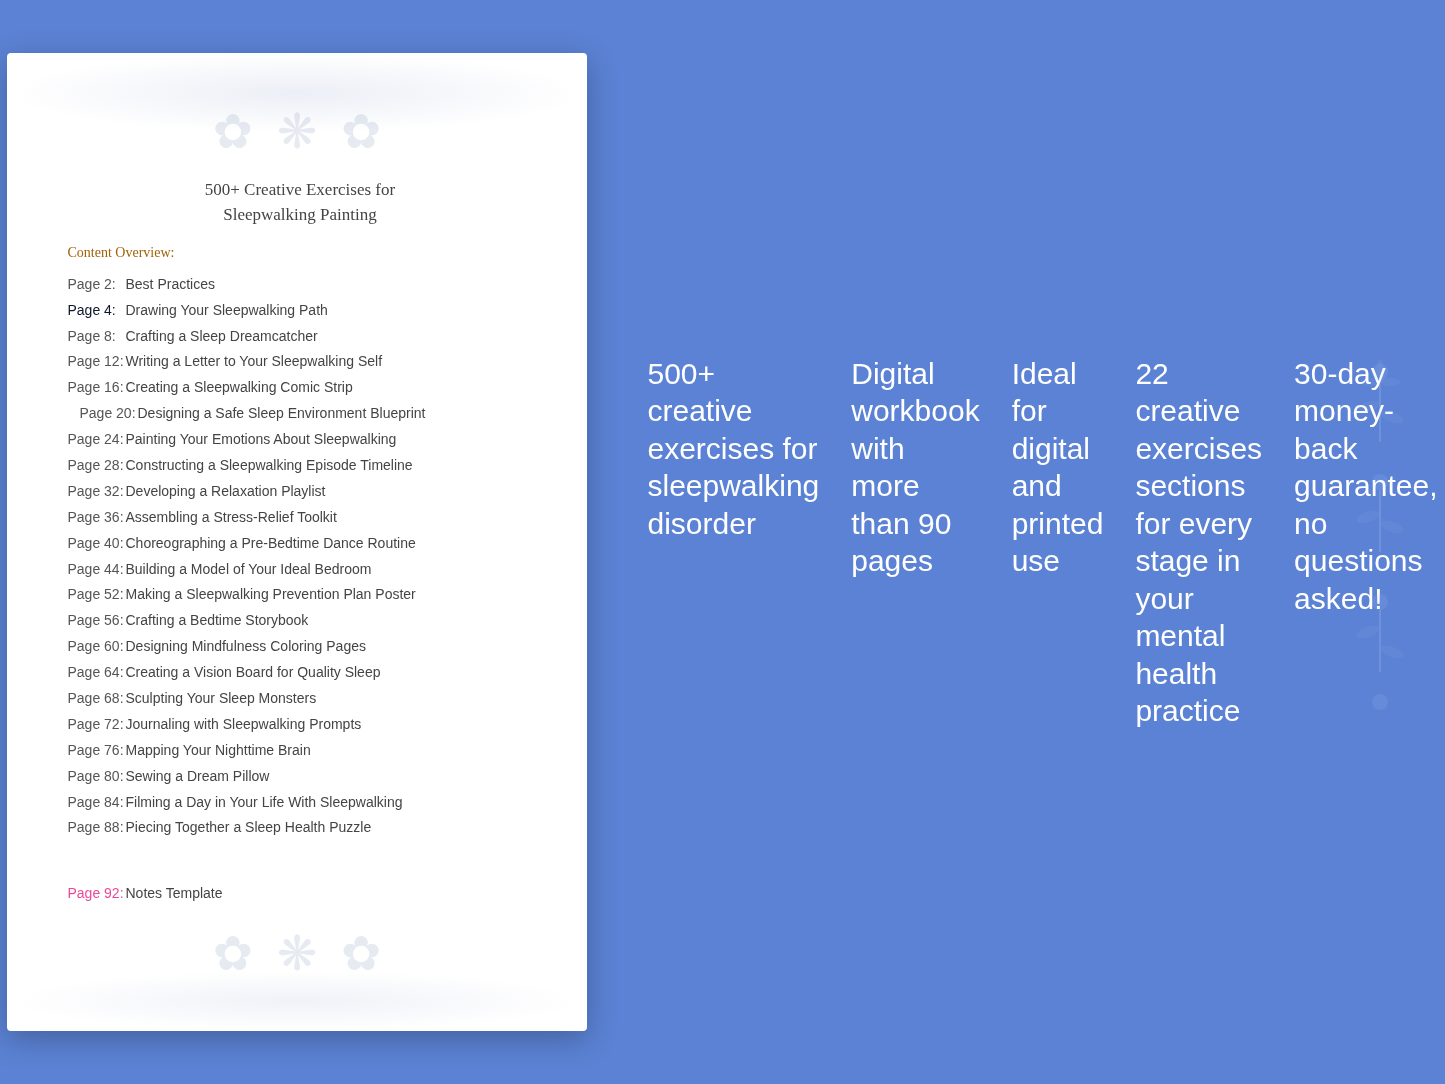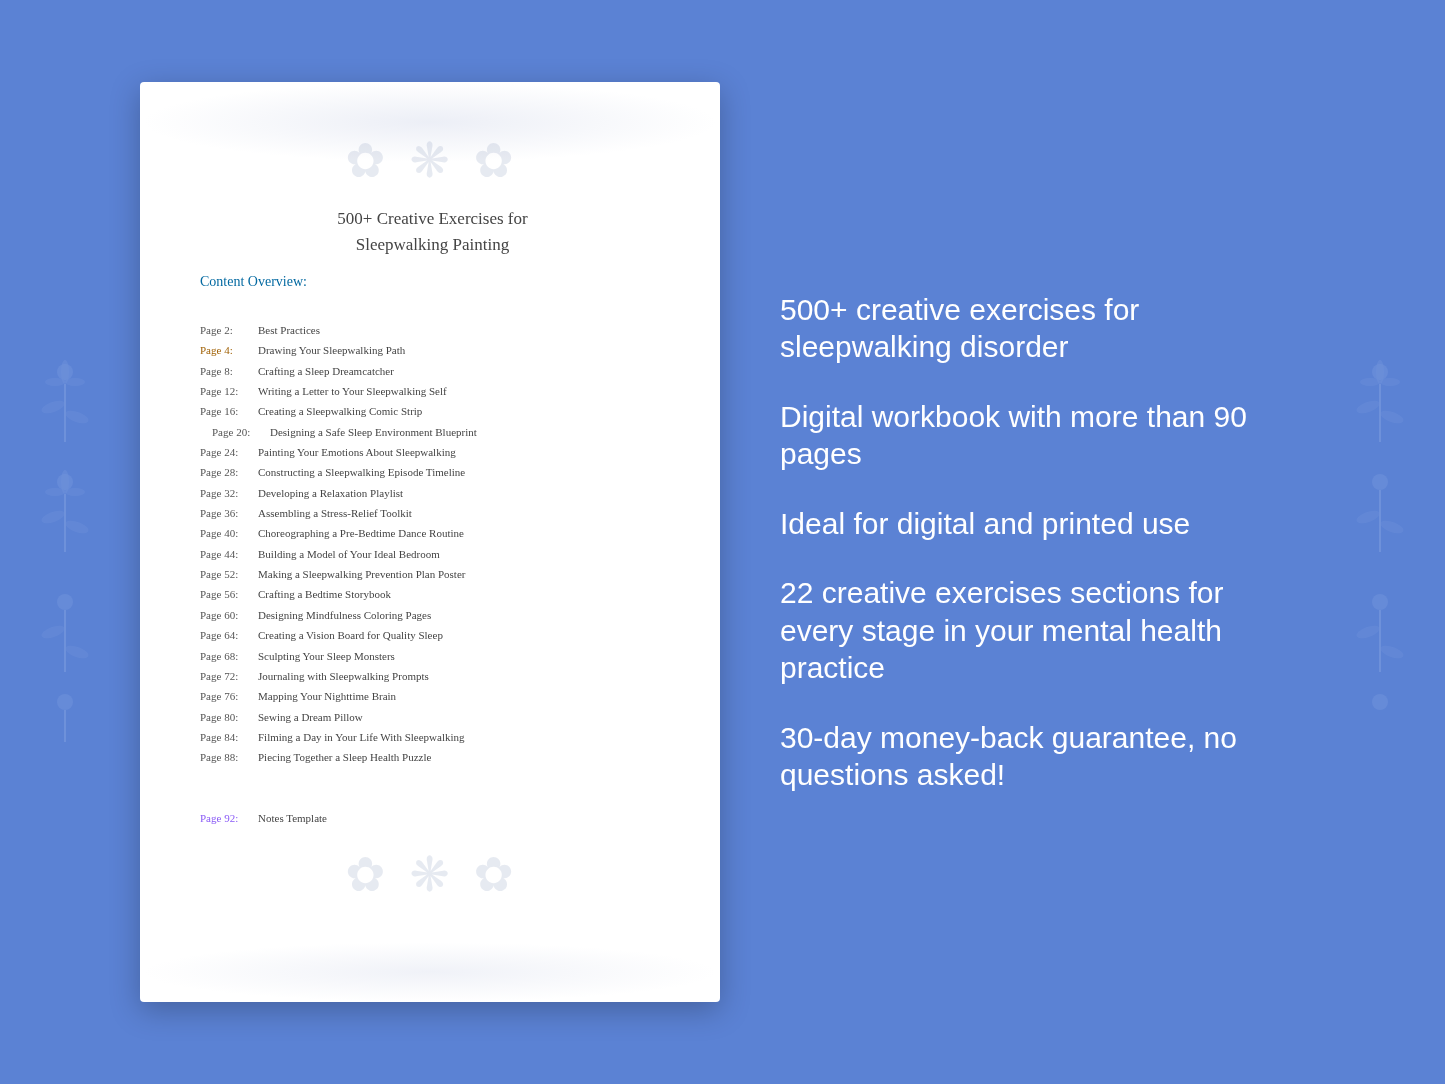--- a/index.html
+++ b/index.html
@@ -87,41 +87,41 @@
       font-size: 17px;
       color: #444;
       line-height: 1.5;
       margin-bottom: 17px;
       font-weight: normal;
     }
 
     .content-overview-label {
       font-family: 'Georgia', serif;
       font-size: 14px;
-      color: #0369a1;
-      margin-bottom: 30px;
+      color: #a16207;
+      margin-bottom: 11px;
       font-weight: normal;
     }
 
     .toc-list {
       list-style: none;
     }
 
     .toc-list li {
-      font-family: Liberation Serif, serif;
-      font-size: 11px;
+      font-family: Liberation Sans, sans-serif;
+      font-size: 14px;
       color: #444;
       line-height: 1.85;
     }
 
     
     .marketing-panel {
       flex: 1;
       display: flex;
-      flex-direction: column;
+      flex-direction: row;
       gap: 32px;
       padding: 40px 0;
     }
 
     .marketing-point {
       font-family: 'Arial', sans-serif;
       font-size: 30px;
       color: #ffffff;
       line-height: 1.25;
       font-weight: normal;
@@ -195,42 +195,42 @@
 
     <h1 class="doc-title">
       <span>500+ Creative Exercises for</span><br>
       <span>Sleepwalking Painting</span>
     </h1>
 
     <p class="content-overview-label">Content Overview:</p>
 
     <ul class="toc-list" id="toc-list">
     <li><span style="display:inline-block;min-width:58px;color:#555;">Page  2:</span><span>Best Practices</span></li>
-        <li><span style="display:inline-block;min-width:58px;color:#a16207;">Page  4:</span><span>Drawing Your Sleepwalking Path</span></li>
+        <li><span style="display:inline-block;min-width:58px;color:#0f172a;">Page  4:</span><span>Drawing Your Sleepwalking Path</span></li>
         <li><span style="display:inline-block;min-width:58px;color:#555;">Page  8:</span><span>Crafting a Sleep Dreamcatcher</span></li>
         <li><span style="display:inline-block;min-width:58px;color:#555;">Page 12:</span><span>Writing a Letter to Your Sleepwalking Self</span></li>
         <li><span style="display:inline-block;min-width:58px;color:#555;">Page 16:</span><span>Creating a Sleepwalking Comic Strip</span></li>
         <li><span style="display:inline-block;min-width:58px;color:#555;margin-left:12px;">Page 20:</span><span>Designing a Safe Sleep Environment Blueprint</span></li>
         <li><span style="display:inline-block;min-width:58px;color:#555;">Page 24:</span><span>Painting Your Emotions About Sleepwalking</span></li>
         <li><span style="display:inline-block;min-width:58px;color:#555;">Page 28:</span><span>Constructing a Sleepwalking Episode Timeline</span></li>
         <li><span style="display:inline-block;min-width:58px;color:#555;">Page 32:</span><span>Developing a Relaxation Playlist</span></li>
         <li><span style="display:inline-block;min-width:58px;color:#555;">Page 36:</span><span>Assembling a Stress-Relief Toolkit</span></li>
         <li><span style="display:inline-block;min-width:58px;color:#555;">Page 40:</span><span>Choreographing a Pre-Bedtime Dance Routine</span></li>
         <li><span style="display:inline-block;min-width:58px;color:#555;">Page 44:</span><span>Building a Model of Your Ideal Bedroom</span></li>
         <li><span style="display:inline-block;min-width:58px;color:#555;">Page 52:</span><span>Making a Sleepwalking Prevention Plan Poster</span></li>
         <li><span style="display:inline-block;min-width:58px;color:#555;">Page 56:</span><span>Crafting a Bedtime Storybook</span></li>
         <li><span style="display:inline-block;min-width:58px;color:#555;">Page 60:</span><span>Designing Mindfulness Coloring Pages</span></li>
         <li><span style="display:inline-block;min-width:58px;color:#555;">Page 64:</span><span>Creating a Vision Board for Quality Sleep</span></li>
         <li><span style="display:inline-block;min-width:58px;color:#555;">Page 68:</span><span>Sculpting Your Sleep Monsters</span></li>
         <li><span style="display:inline-block;min-width:58px;color:#555;">Page 72:</span><span>Journaling with Sleepwalking Prompts</span></li>
         <li><span style="display:inline-block;min-width:58px;color:#555;">Page 76:</span><span>Mapping Your Nighttime Brain</span></li>
         <li><span style="display:inline-block;min-width:58px;color:#555;">Page 80:</span><span>Sewing a Dream Pillow</span></li>
         <li><span style="display:inline-block;min-width:58px;color:#555;">Page 84:</span><span>Filming a Day in Your Life With Sleepwalking</span></li>
         <li><span style="display:inline-block;min-width:58px;color:#555;">Page 88:</span><span>Piecing Together a Sleep Health Puzzle</span></li>
-        <li><span style="display:inline-block;min-width:58px;color:#8b5cf6;margin-top:40px;">Page 92:</span><span>Notes Template</span></li>
+        <li><span style="display:inline-block;min-width:58px;color:#ec4899;margin-top:40px;">Page 92:</span><span>Notes Template</span></li>
       </ul>
 
     <div class="mandala-top" style="margin-top:18px; margin-bottom:0;">✿ ❋ ✿</div>
   </div>
 
   <div class="marketing-panel" id="marketing-panel">
   <div class="marketing-point">500+ creative exercises for sleepwalking disorder</div>
       <div class="marketing-point">Digital workbook with more than 90 pages</div>
       <div class="marketing-point">Ideal for digital and printed use</div>
       <div class="marketing-point">22 creative exercises sections for every stage in your mental health practice</div>

